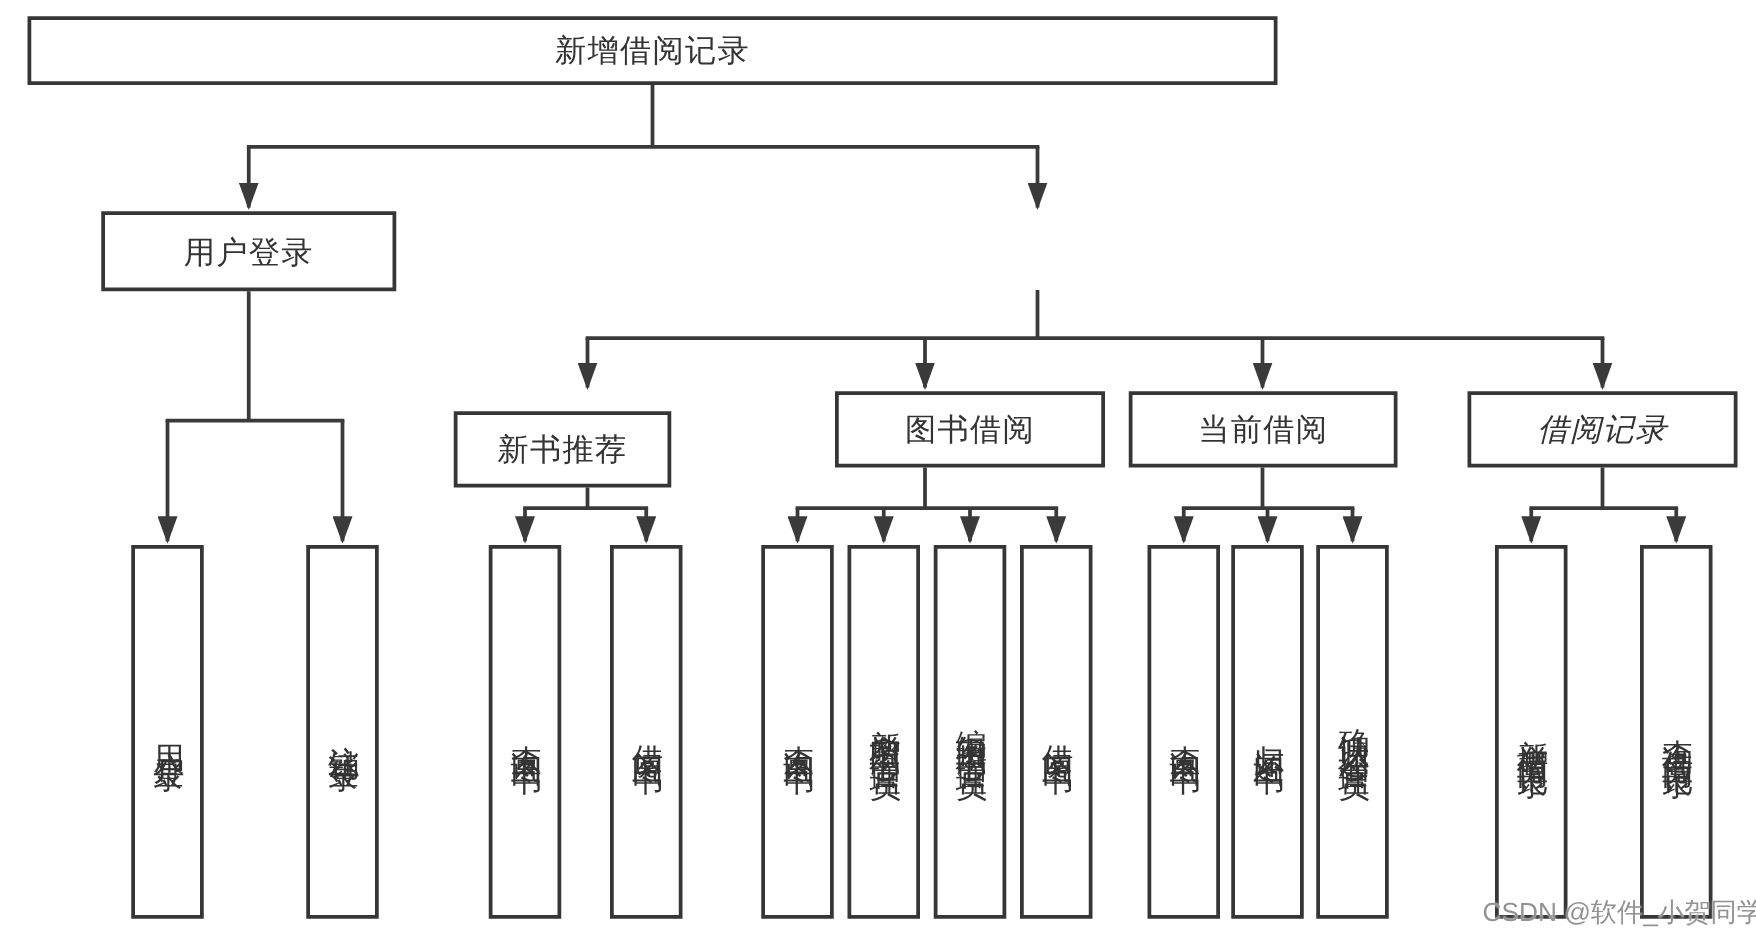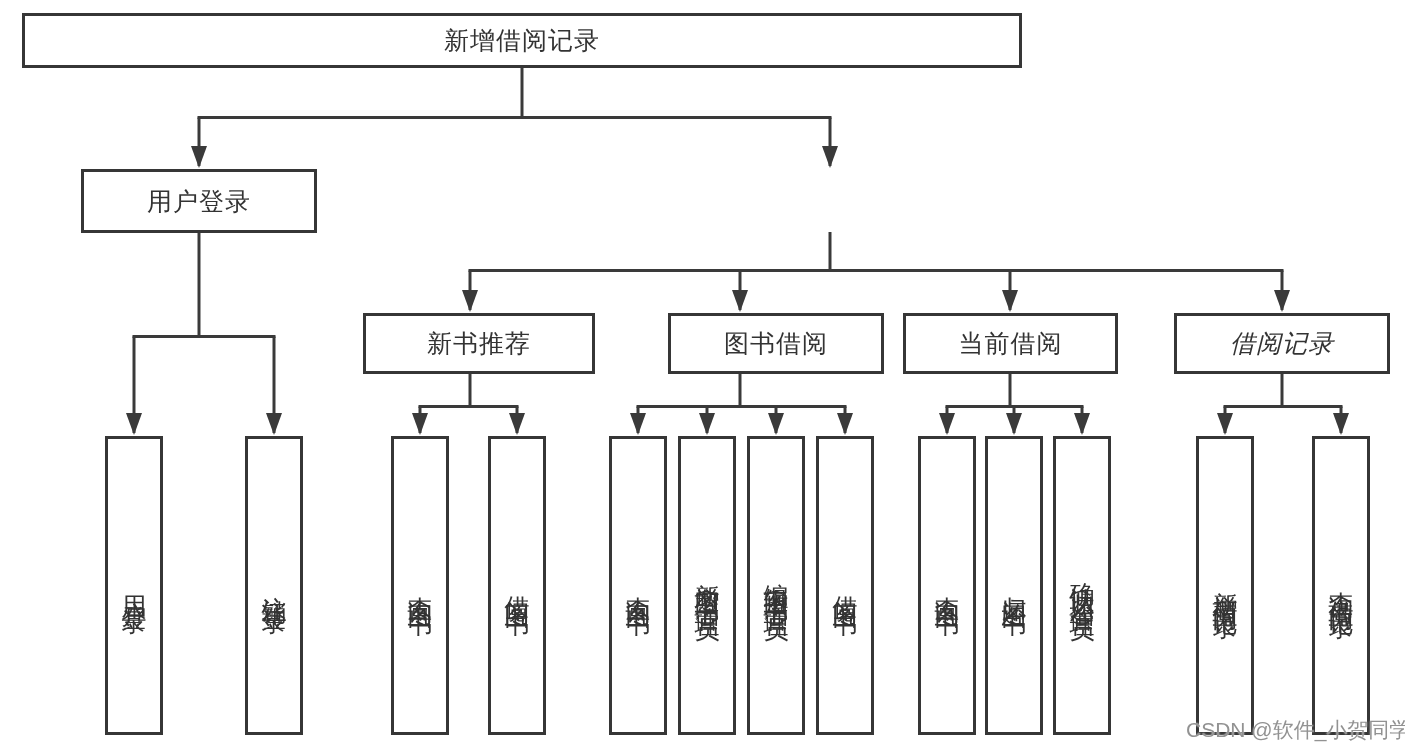--- a/index.html
+++ b/index.html
@@ -26,21 +26,21 @@
     align-items: center;
     justify-content: center;
     color: #333333;
     z-index: 1;
   }
   .h-label { font-size: 25px; letter-spacing: 1px; white-space: nowrap; }
   .root-box   { left: 22px;  top: 13px;  width: 1000px; height: 55px; }
   .l2-user    { left: 81px;  top: 169px; width: 236px;  height: 64px; }
   .l2-book    { left: 712px; top: 169px; width: 236px;  height: 64px; }
   .l3 { top: 313px; height: 61px; }
-  .l3-recommend { left: 363px;  width: 232px; }
+  .l3-recommend { left: 363px;  width: 174px; margin-top: 16px; }
   .l3-borrow    { left: 632px;  width: 216px; margin-left: 36px; }
   .l3-current   { left: 903px;  width: 215px; font-family: Liberation Serif, serif; }
   .l3-records   { left: 1174px; width: 216px; font-style: italic; }
   .leaf { top: 436px; width: 58px; height: 299px; }
   .leaf span {
     writing-mode: vertical-rl;
     text-orientation: mixed;
     font-size: 25px;
     letter-spacing: 5px;
     line-height: 1;

